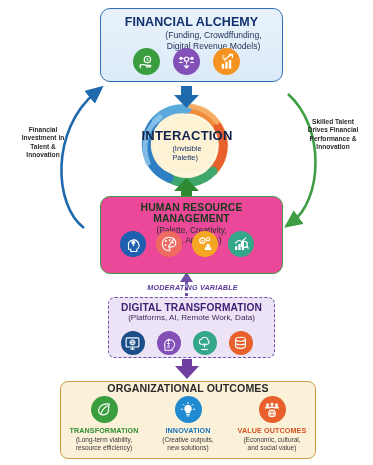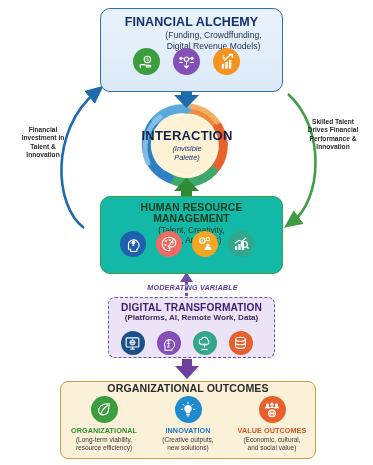--- a/index.html
+++ b/index.html
@@ -6,37 +6,37 @@
   body{width:373px;height:465px;position:relative;overflow:hidden;
        font-family:"Liberation Sans", sans-serif;}
   .stage{position:absolute;inset:0;}
 
   
   .box{position:absolute;box-sizing:border-box;text-align:center;}
   .box .title{font-weight:bold;letter-spacing:.1px;}
   .box .sub{font-weight:normal;}
 
   
-  #fin-box{left:100px;top:8px;width:183px;height:84px;
+  #fin-box{left:100px;top:8px;width:183px;height:74px;
     background:linear-gradient(180deg,#e9f2fb 0%,#dceaf8 100%);
     border:1.6px solid #2f6fb5;border-radius:10px;}
   #fin-box .title{color:#12306e;font-size:12.5px;margin-top:6px;}
   #fin-box .sub{color:#1c2f52;font-size:8.6px;line-height:10.6px;margin-top:1px;padding-left:44px;}
 
   
   #hr-box{left:100px;top:196px;width:183px;height:78px;
-    background:#14b8a6;border:1.6px solid #3f9e44;border-radius:10px;}
+    background:#ec4899;border:1.6px solid #3f9e44;border-radius:10px;}
   #hr-box .title{color:#14381a;font-size:10.4px;margin-top:5px;}
   #hr-box .sub{color:#1c3322;font-size:8.4px;line-height:10.2px;margin-top:1px;}
 
   
   #dt-box{left:108px;top:297px;width:167px;height:61px;
     background:#ece3f6;border:1.4px dashed #6f4fa8;border-radius:7px;}
   #dt-box .title{color:#3e1d73;font-size:10.2px;margin-top:4px;}
-  #dt-box .sub{color:#3e2a58;font-size:8.1px;line-height:9.6px;margin-top:0px;font-weight:bold;}
+  #dt-box .sub{color:#3e2a58;font-size:8.1px;line-height:9.6px;margin-top:0px;}
 
   
   #out-box{left:60px;top:381px;width:256px;height:78px;
     background:#fbf0d8;border:1.4px solid #c99c46;border-radius:8px;}
   #out-box .title{color:#2b2b2b;font-size:10.6px;}
 
   
   .icon-row{position:absolute;left:0;right:0;display:flex;justify-content:center;}
   .ic{border-radius:50%;display:flex;align-items:center;justify-content:center;}
   #fin-icons{top:48px;gap:13px;}
@@ -44,21 +44,21 @@
   #hr-icons{top:231px;gap:10px;}
   #hr-icons .ic{width:26px;height:26px;}
   #dt-icons{top:331px;gap:12px;}
   #dt-icons .ic{width:24px;height:24px;}
 
   
   #inter-wrap{position:absolute;left:146px;top:104px;width:82px;height:82px;}
   #inter-core{position:absolute;left:11px;top:11px;width:60px;height:60px;border-radius:50%;
     background:#fdf3d4;display:flex;flex-direction:column;align-items:center;justify-content:center;}
   #inter-core .t{font-size:13px;font-weight:bold;color:#10224e;letter-spacing:.2px;}
-  #inter-core .s{font-size:7.4px;color:#17306a;line-height:8.6px;margin-top:2px;text-align:center;font-style:italic;}
+  #inter-core .s{font-size:7.4px;color:#17306a;line-height:8.6px;margin-top:2px;text-align:left;}
 
   
   .side-label{position:absolute;text-align:center;font-size:6.6px;line-height:8.4px;
     font-weight:bold;color:#2b2b2b;}
   #label-left{left:12px;top:126px;width:62px;}
   #label-right{left:300px;top:118px;width:66px;}
 
   
   #mod-label{position:absolute;left:110px;top:283px;width:165px;text-align:center;
     font-size:7.2px;font-weight:bold;font-style:italic;color:#5b3a9c;letter-spacing:.2px;}
@@ -185,21 +185,21 @@
   <div class="side-label" id="label-right">
     <span>Skilled Talent</span><br>
     <span>Drives Financial</span><br>
     <span>Performance &amp;</span><br>
     <span>Innovation</span>
   </div>
 
   <div class="box" id="hr-box">
     <div class="title">HUMAN RESOURCE MANAGEMENT</div>
     <div class="sub">
-      <span>(Talent, Creativity,</span><br>
+      <span>(Palette, Creativity,</span><br>
       <span>Skills, Analytics)</span>
     </div>
   </div>
 
   <div class="icon-row" id="hr-icons">
     <div class="ic" style="background:#1f5fb0">
       <svg width="18" height="18" viewBox="0 0 24 24">
           <path d="M6,19 v-4 a7,7 0 1,1 11,4.4 v2.6 h-8 v-3 z" fill="none" stroke="#fff" stroke-width="1.5"></path>
           <circle cx="12.5" cy="10" r="2.6" fill="#fff"></circle>
           <path d="M11.6,12.6 h1.9 v2 h-1.9 z" fill="#fff"></path>
@@ -281,21 +281,21 @@
   </div>
 
   <div id="out-cols">
     <div class="out-col" id="oc0">
       <div class="oic" style="background:#3a9e3f">
         <svg width="18" height="18" viewBox="0 0 24 24">
             <path d="M19,4 C9,3 4,8 5,15 a7,7 0 0,0 13,-3 C18,8 19,6 19,4 z" fill="none" stroke="#fff" stroke-width="1.6"></path>
             <path d="M17,6 C12,9 9,13 7.5,18" fill="none" stroke="#fff" stroke-width="1.5"></path>
           </svg>
       </div>
-      <div class="olabel">ORGANIZATIONAL</div>
+      <div class="olabel">TRANSFORMATION</div>
       <div class="odesc">
         <span>(Long-term viability,</span><br>
         <span>resource efficiency)</span>
       </div>
     </div>
 
     <div class="out-col" id="oc1">
       <div class="oic" style="background:#1f8ad0">
         <svg width="18" height="18" viewBox="0 0 24 24">
             <path d="M12,5 a5,5 0 0,1 3,9 v2 h-6 v-2 a5,5 0 0,1 3,-9 z" fill="#fff"></path>

